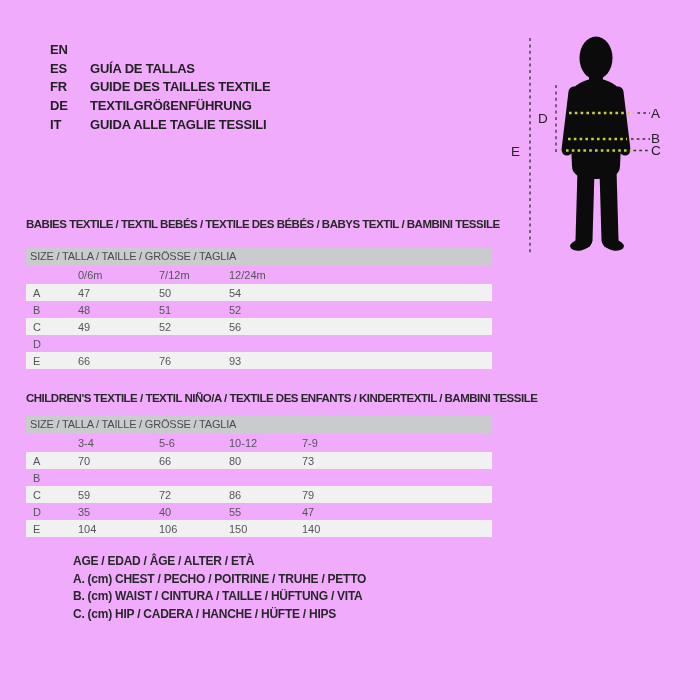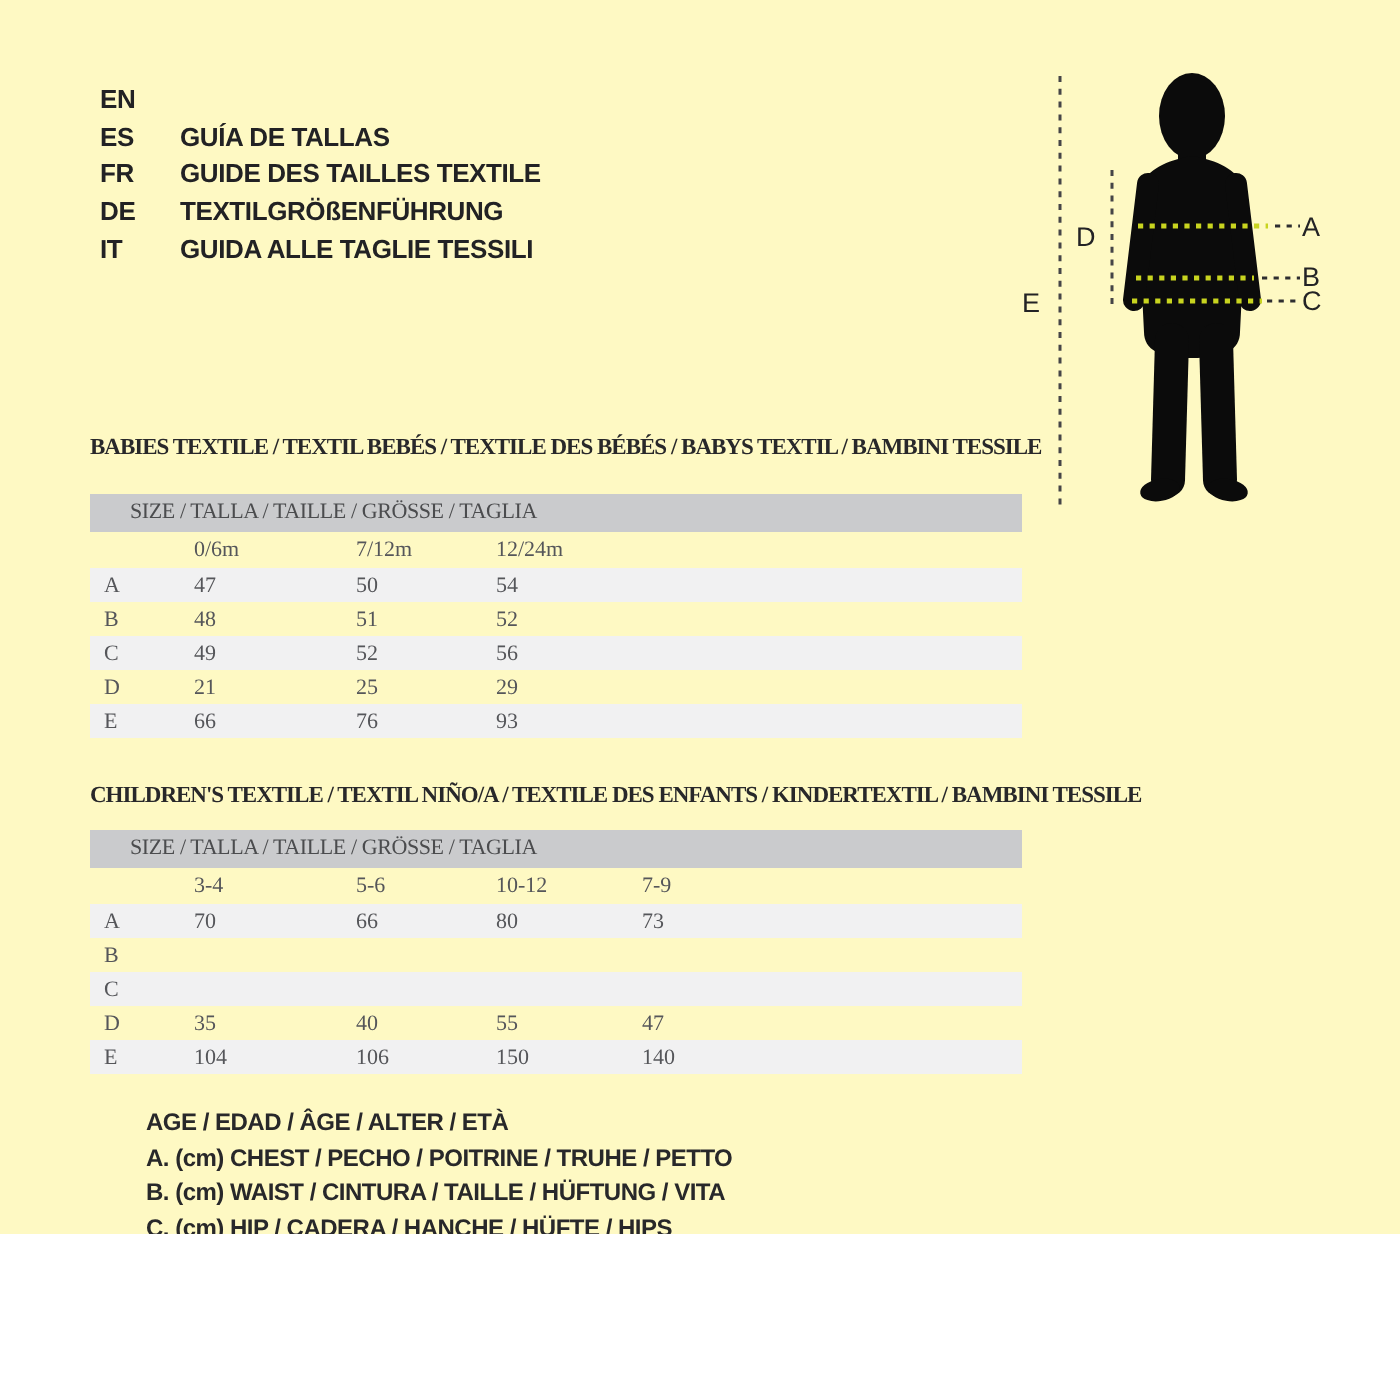--- a/index.html
+++ b/index.html
@@ -1,42 +1,42 @@
 <!DOCTYPE html>
 <html><head>
 <meta charset="utf-8">
 <style>
   * { box-sizing: border-box; }
   html,body { margin:0; padding:0; background:#ffffff; }
   body { width:700px; height:700px; font-family:"Liberation Sans", sans-serif; }
-  .page { position:relative; width:700px; height:617px; background:#fef9c3; overflow:hidden; }
+  .page { position:relative; width:700px; height:700px; background:#f0abfc; overflow:hidden; }
 
   
   .lang-block { position:absolute; left:50px; top:41px; }
   .lang-row { display:flex; line-height:18.7px; font-size:13px; font-weight:bold;
               color:#222224; letter-spacing:-0.2px; white-space:nowrap; }
   .lang-code { width:40px; }
 
   
   .fig-svg { position:absolute; left:505px; top:28px; }
   .m-label { position:absolute; font-size:13.5px; color:#232325; line-height:14px; }
   .lbl-a { left:651px; top:107px; }
   .lbl-b { left:651px; top:132px; }
   .lbl-c { left:651px; top:144px; }
   .lbl-d { left:538px; top:112px; }
   .lbl-e { left:511px; top:145px; }
 
   
-  .size-table { position:absolute; left:45px; width:466px;font-family:Liberation Serif, serif; }
+  .size-table { position:absolute; left:26px; width:466px; }
   .babies   { top:218px; }
   .children { top:392px; }
   .tb-title { margin:0; font-size:11.5px; font-weight:bold; color:#28282a;
               letter-spacing:-0.5px; height:16px; white-space:nowrap; }
   .tb-bar { height:19px; line-height:19px; background:#cacbcd; color:#4b4c4e;
-            font-size:11px; padding-left:20px; letter-spacing:-0.2px; }
+            font-size:11px; padding-left:4px; letter-spacing:-0.2px; }
   .babies .tb-bar { margin-top:13px; }
   .children .tb-bar { margin-top:7px; }
   .tb-cols { display:flex; height:18px; align-items:center; padding-left:52px;
              font-size:11px; color:#55565a; }
   .tb-cols span:nth-of-type(1) { width:81px; }
   .tb-cols span:nth-of-type(2) { width:70px; }
   .tb-cols span:nth-of-type(3) { width:73px; }
   .trow { display:flex; height:17px; align-items:center; font-size:11px; color:#55565a; }
   .rows .trow:nth-of-type(odd) { background:#f1f1f2; }
   .tlabel { width:52px; padding-left:7px; }
@@ -144,26 +144,20 @@
           <span class="tlabel">C</span>
           <span class="tvals">
 
           <span>49</span>
             <span>52</span>
             <span>56</span>
           </span>
         </div>
         <div class="trow">
           <span class="tlabel">D</span>
-          <span class="tvals">
-
-          <span>21</span>
-            <span>25</span>
-            <span>29</span>
-          </span>
         </div>
         <div class="trow">
           <span class="tlabel">E</span>
           <span class="tvals">
 
           <span>66</span>
             <span>76</span>
             <span>93</span>
           </span>
         </div>
@@ -190,20 +184,27 @@
             <span>66</span>
             <span>80</span>
             <span>73</span>
           </span>
         </div>
         <div class="trow">
           <span class="tlabel">B</span>
         </div>
         <div class="trow">
           <span class="tlabel">C</span>
+          <span class="tvals">
+
+          <span>59</span>
+            <span>72</span>
+            <span>86</span>
+            <span>79</span>
+          </span>
         </div>
         <div class="trow">
           <span class="tlabel">D</span>
           <span class="tvals">
 
           <span>35</span>
             <span>40</span>
             <span>55</span>
             <span>47</span>
           </span>

